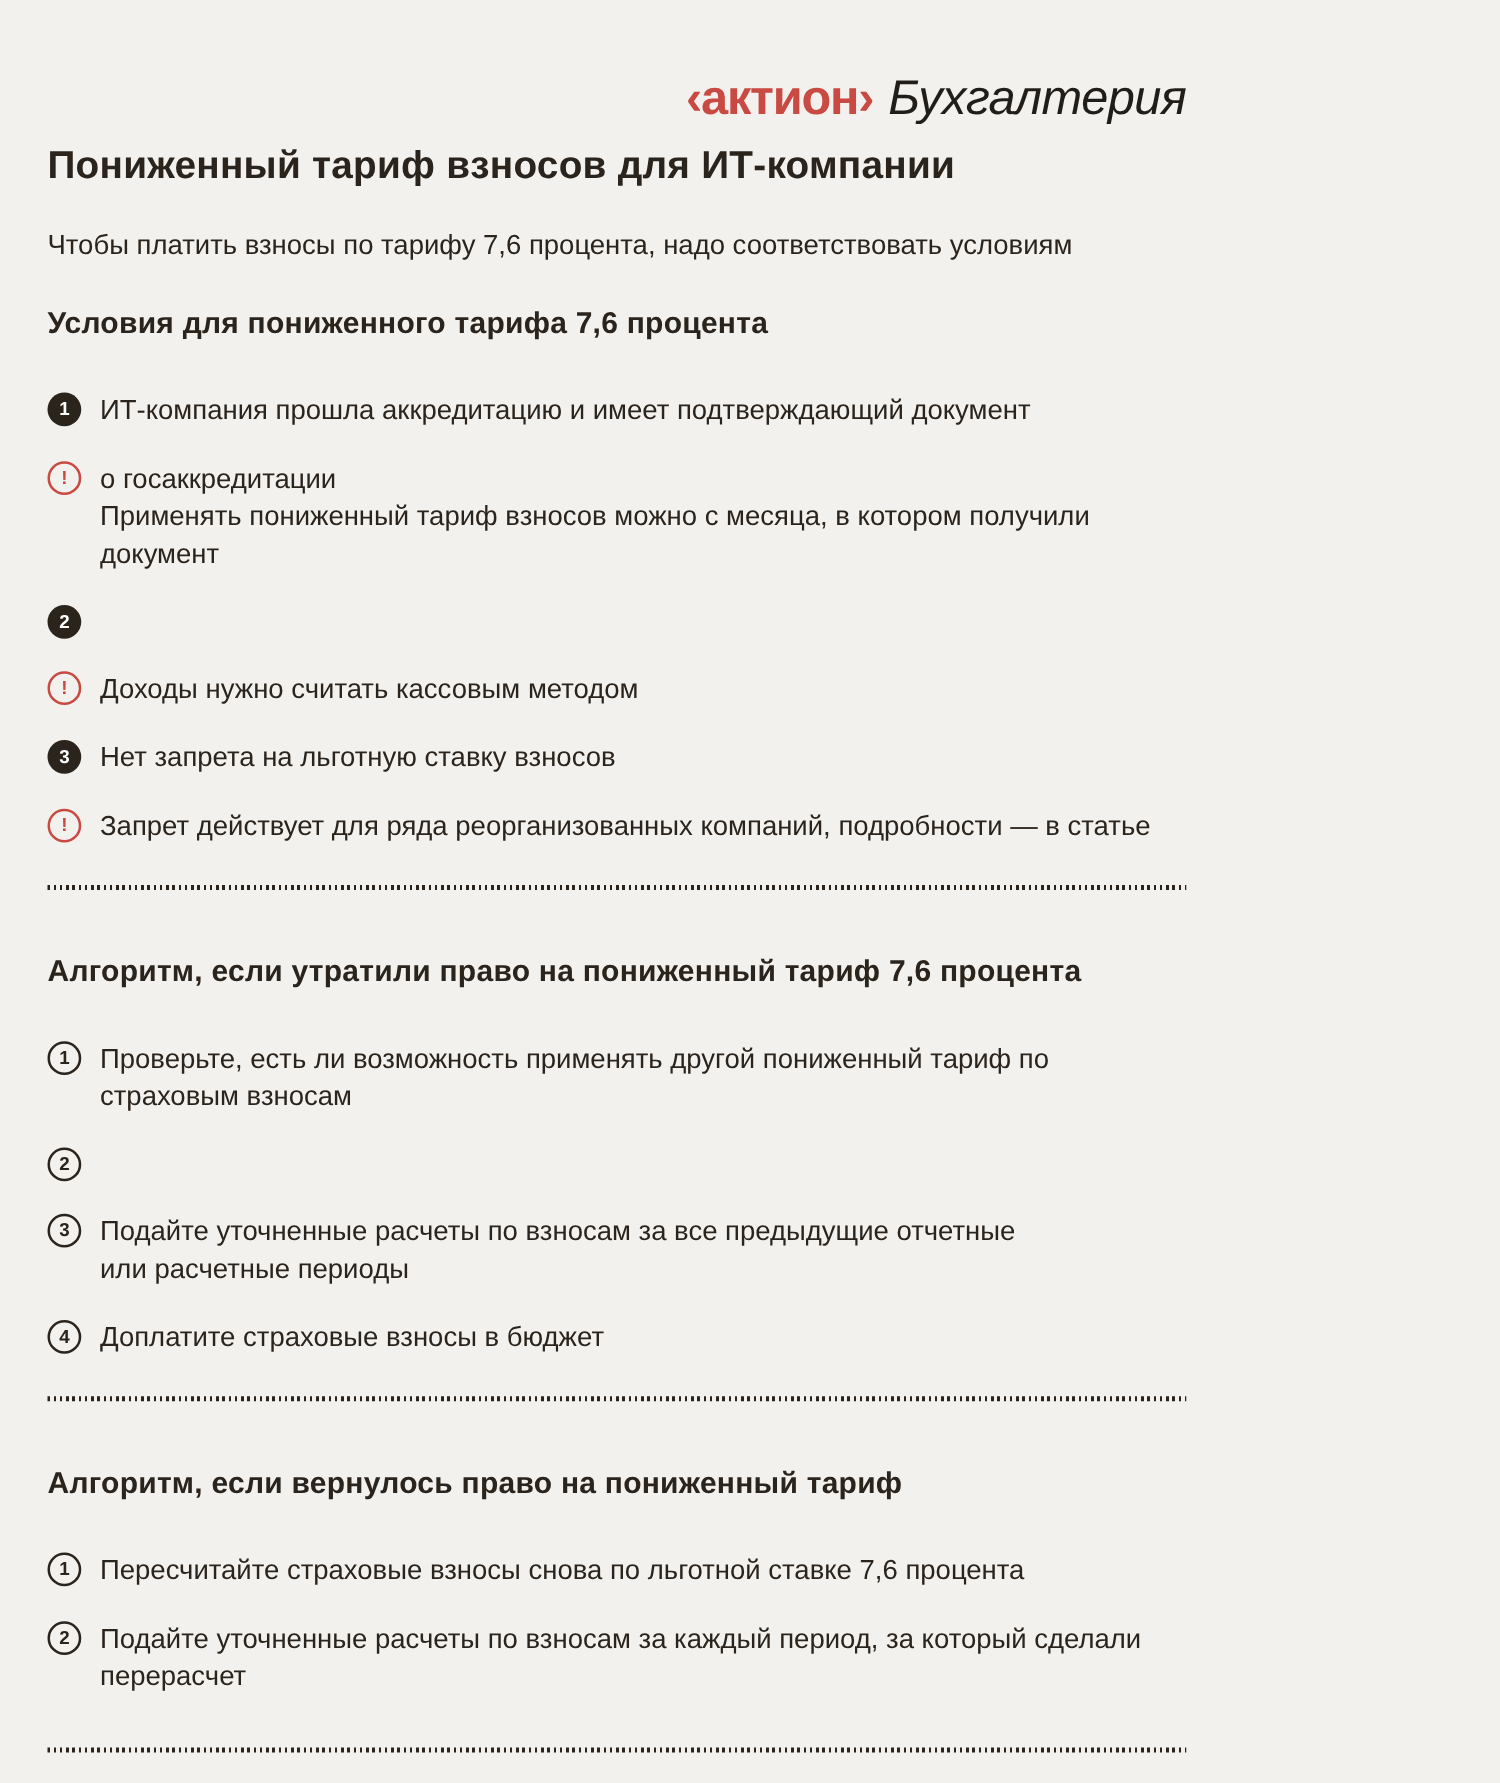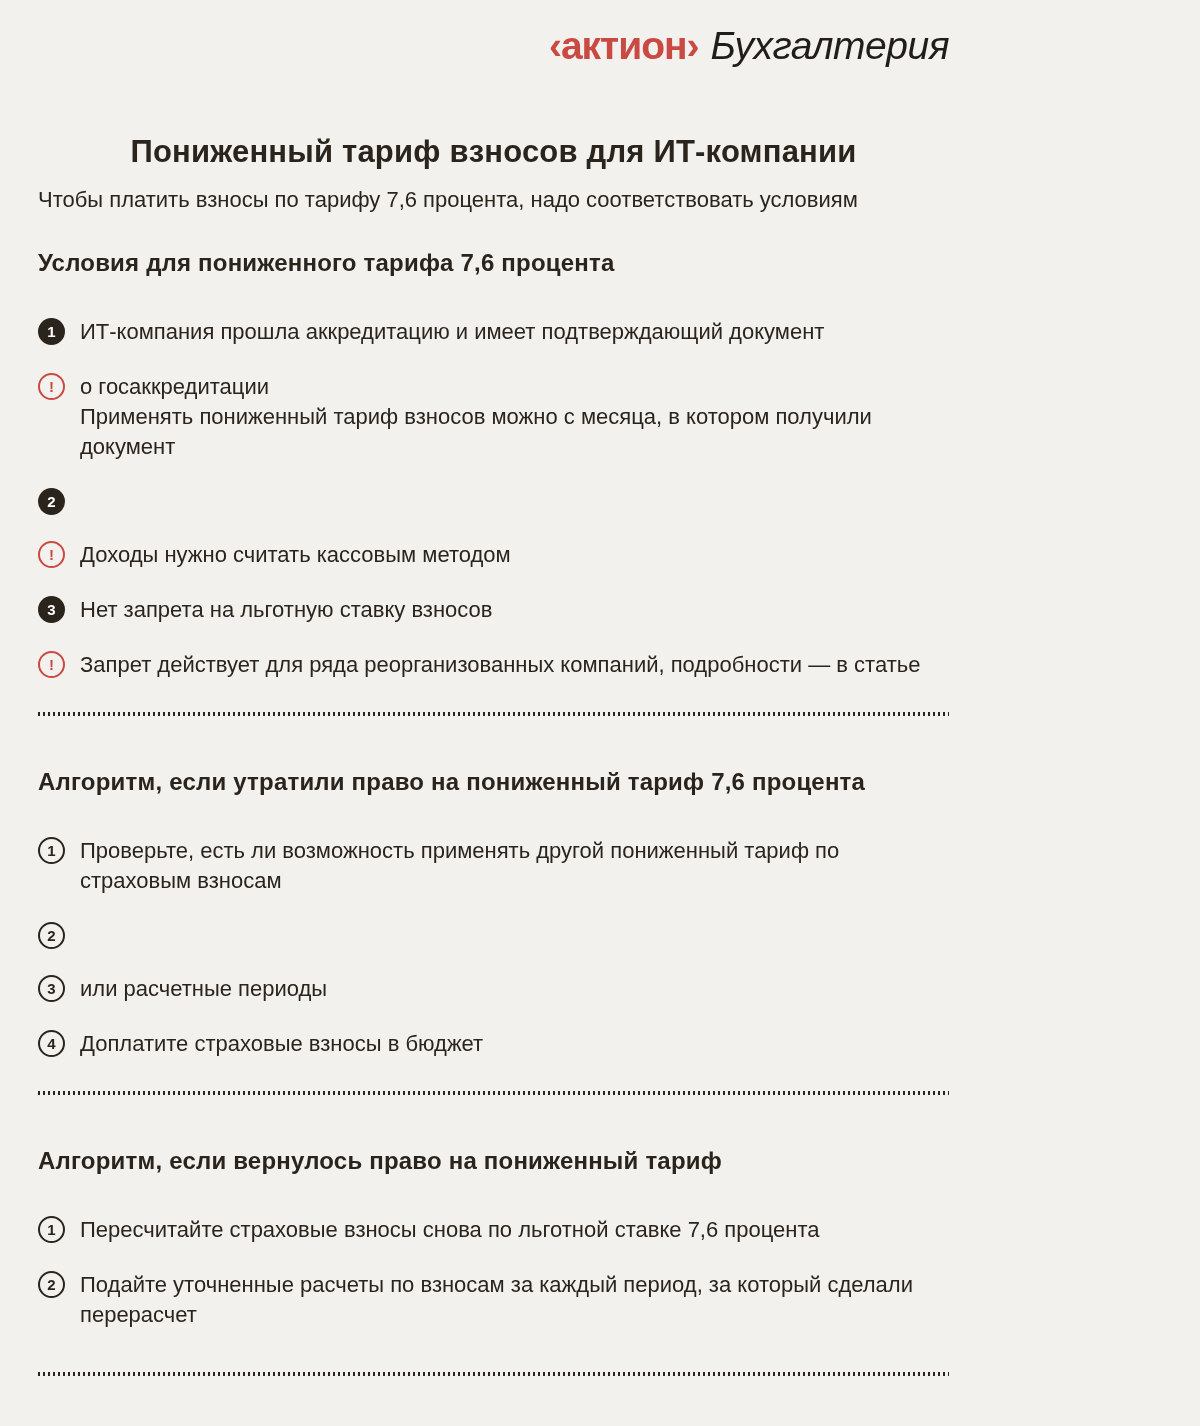--- a/index.html
+++ b/index.html
@@ -31,33 +31,33 @@
     font-size: 39px;
     letter-spacing: -1px;
   }
   .logo-suffix {
     color: #211d18;
     font-style: italic;
     font-weight: 500;
     font-size: 39px;
     margin-left: 12px;
     letter-spacing: -0.5px;
+    margin-top: 33px;
   }
 
   
   h1.title {
     font-size: 31px;
     font-weight: 700;
-    margin-top: 60px;
+    margin-top: 40px;
     letter-spacing: 0.2px;
-    text-align: center;
   }
   p.subtitle {
     font-size: 22px;
-    margin-top: 16px;
+    margin-top: 32px;
     line-height: 28px;
   }
   h2.section-heading {
     font-size: 24px;
     font-weight: 700;
     letter-spacing: 0.2px;
   }
   .section-heading { margin-top: 35px; }
   .section .items { margin-top: 40px; }
 
@@ -174,20 +174,21 @@
         </div>
       </div>
 
       <div class="item">
         <span class="badge outline">2</span>
       </div>
 
       <div class="item">
         <span class="badge outline">3</span>
         <div class="item-text">
+          <div>Подайте уточненные расчеты по взносам за все предыдущие отчетные</div>
           <div>или расчетные периоды</div>
         </div>
       </div>
 
       <div class="item">
         <span class="badge outline">4</span>
         <div class="item-text">
           <div>Доплатите страховые взносы в бюджет</div>
         </div>
       </div>

